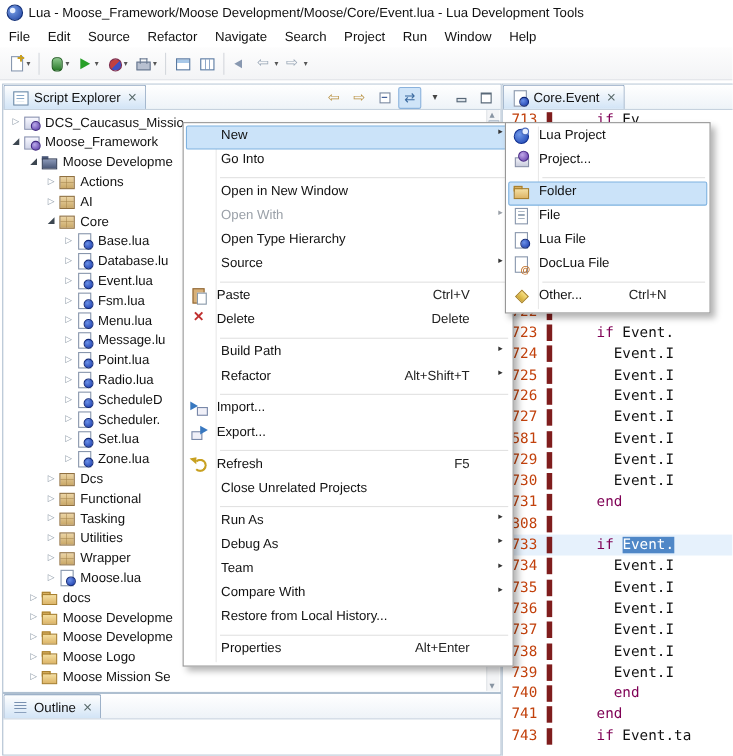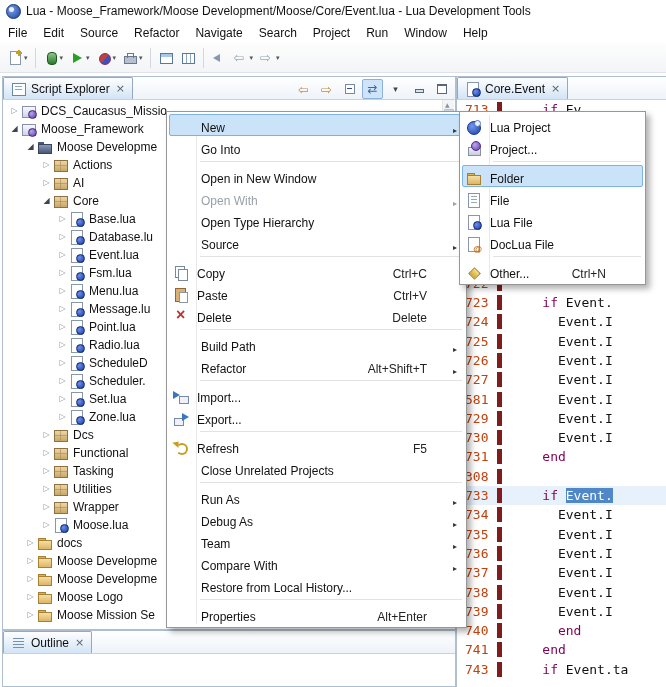--- a/index.html
+++ b/index.html
@@ -90,21 +90,21 @@
   .ct{padding-left:9px}
   .kw{color:#7f0055;font-weight:normal}
   .curline{background:#e6f1fc}
   .selw{background:#4f87c7;color:#fff}
 
   
   .menu{position:absolute;background:#fff;border:1px solid #979797;box-shadow:4px 4px 6px rgba(0,0,0,.30);padding:2px;z-index:40}
   .menu::before{content:'';position:absolute;left:29px;top:3px;bottom:3px;width:1px;background:#e9e9e9}
   .cmenu{left:166px;top:111px;width:295px}
   .smenu{left:459px;top:111px;width:181px;z-index:50}
-  .mitem{height:20px;display:flex;align-items:flex-end;position:relative;padding-right:20px;border:1px solid transparent;border-radius:2px}
+  .mitem{height:20px;display:flex;align-items:flex-start;position:relative;padding-right:20px;border:1px solid transparent;border-radius:2px}
   .msel{background:#cbe3f9;border-color:#7eb2e0}
   .mdis{color:#9aa0a8}
   .mic{width:20px;margin-left:3px;margin-right:8px;display:flex;align-items:center;justify-content:center;flex:none}
   .mshort{margin-left:auto;padding-right:16px;color:#222}
   .marrow{position:absolute;right:6px;font-family:"DejaVu Sans",sans-serif;font-size:8px;color:#333}
   .mdis .marrow{color:#9aa0a8}
   .msep{height:1px;background:#e2e2e2;margin:3px 2px 3px 31px}
 
   
   .ic{width:16px;height:16px;display:inline-block;position:relative;flex:none}
@@ -473,25 +473,20 @@
       <span class="mic"></span>
       <span class="mlabel">Open Type Hierarchy</span>
     </div>
     <div class="mitem">
       <span class="mic"></span>
       <span class="mlabel">Source</span>
       <span class="marrow">▸</span>
     </div>
     <div class="msep"></div>
     <div class="mitem">
-      <span class="mic ic ic-copy"></span>
-      <span class="mlabel">Copy</span>
-      <span class="mshort">Ctrl+C</span>
-    </div>
-    <div class="mitem">
       <span class="mic ic ic-paste"></span>
       <span class="mlabel">Paste</span>
       <span class="mshort">Ctrl+V</span>
     </div>
     <div class="mitem">
       <span class="mic ic ic-delete"></span>
       <span class="mlabel">Delete</span>
       <span class="mshort">Delete</span>
     </div>
     <div class="msep"></div>

